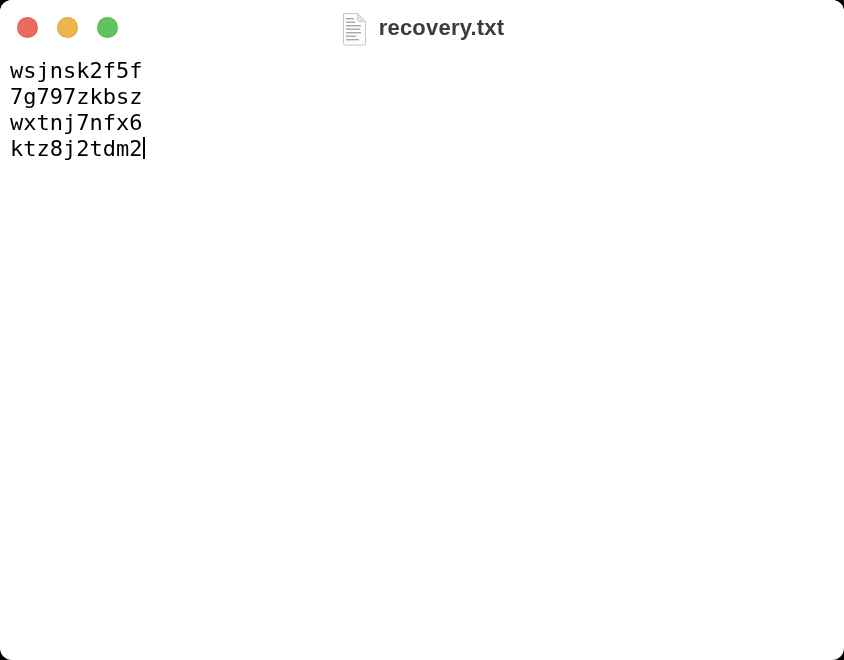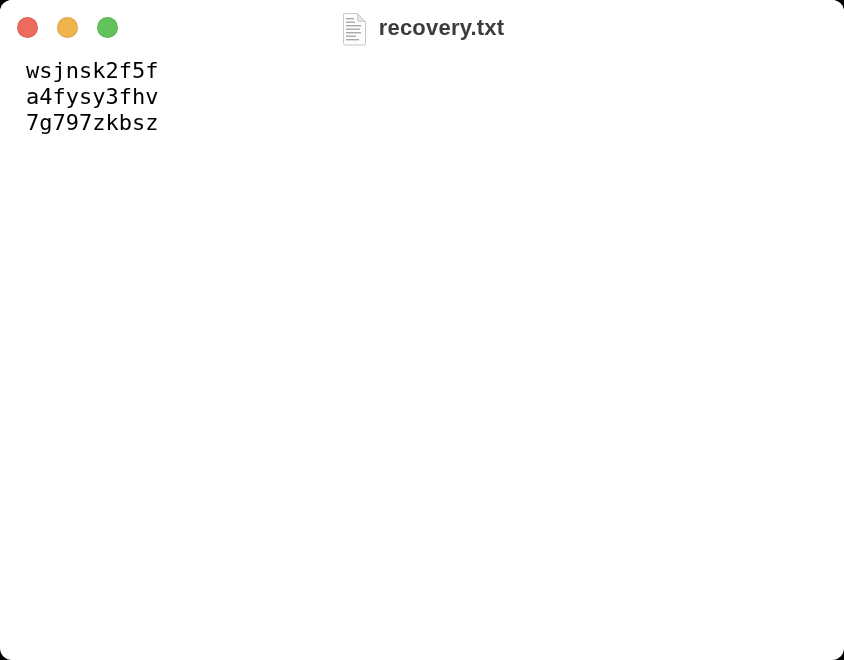--- a/index.html
+++ b/index.html
@@ -57,21 +57,21 @@
     height: 34px;
     margin-top: 2px;
   }
   .window-title {
     font-size: 22px;
     font-weight: 700;
     color: #3c3c3c;
     letter-spacing: 0.2px;
   }
   .content {
-    padding: 2px 10px 0 26px;
+    padding: 2px 10px 0 10px;
   }
   .line {
     font-family: "DejaVu Sans Mono", "Liberation Mono", monospace;
     font-size: 22px;
     line-height: 26px;
     color: #000000;
     white-space: pre;
   }
   .caret {
     display: inline-block;
@@ -107,16 +107,17 @@
             <rect x="6" y="27" width="13" height="1.4"></rect>
           </g>
         </svg>
       </span>
       <span class="window-title">recovery.txt</span>
     </div>
   </div>
 
   <div class="content">
     <div class="line"><span>wsjnsk2f5f</span></div>
-    <div class="line"><span>a4fysy3fhv</span></div>
     <div class="line"><span>7g797zkbsz</span></div>
+    <div class="line"><span>wxtnj7nfx6</span></div>
+    <div class="line"><span>ktz8j2tdm2</span><span class="caret"></span></div>
   </div>
 </div>
 
 </body></html>

